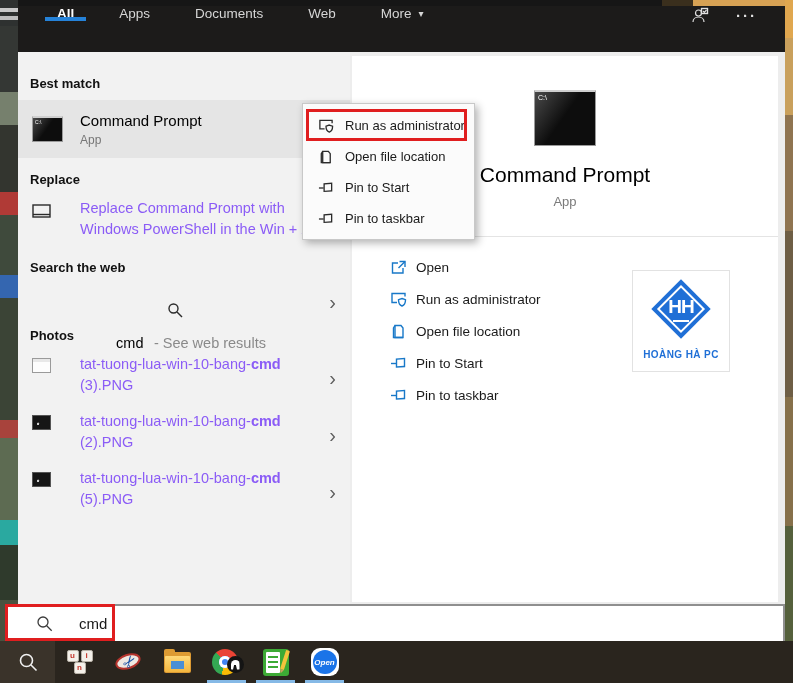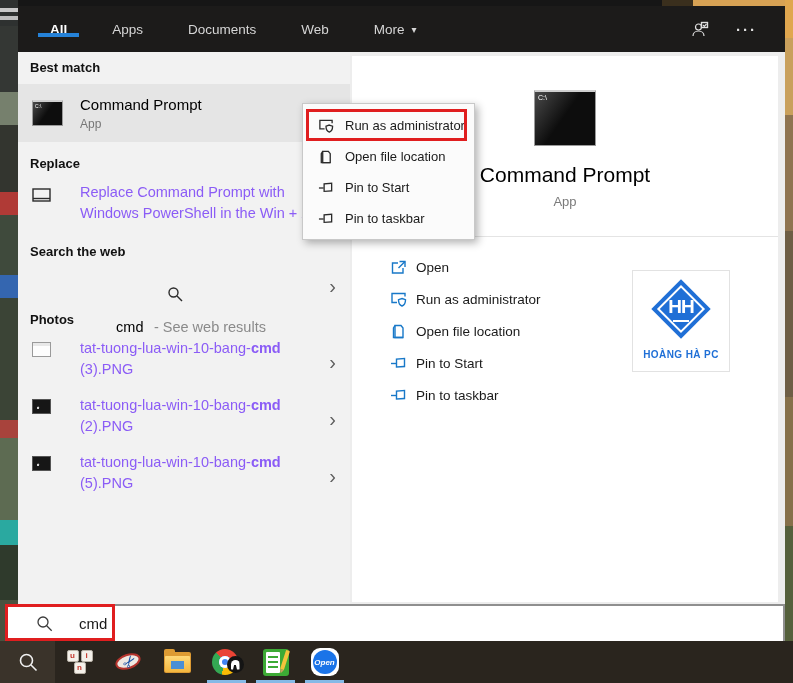--- a/index.html
+++ b/index.html
@@ -14,33 +14,33 @@
       #3f4a3c 215px 275px,#3466b0 275px 298px,#3b4436 298px 420px,#a8433c 420px 438px,
       #5d6b52 438px 520px,#2aa9a0 520px 545px,#2f3a2c 545px 600px,#49523f 600px 641px); }
   .desktop-right { position:absolute; left:785px; top:0; width:8px; height:641px;
     background:linear-gradient(to bottom,
       #e0a74f 0 6%,#c9a05c 6% 18%,#8f7450 18% 36%,#6e5e45 36% 62%,#86704a 62% 82%,#55603c 82% 100%); }
   .desktop-top { position:absolute; left:18px; top:0; width:767px; height:6px;
     background:linear-gradient(to right,#161616 0 84%,#3a2f1d 84% 88%,#d7a254 88% 100%); }
 
   
   .flyout-header { position:absolute; left:18px; top:6px; width:767px; height:46px;
-    background:#1c1b1a; display:flex; align-items:center; padding-left:20px; }
+    background:#1c1b1a; display:flex; align-items:flex-start; padding-left:27px; }
   .tab { position:relative; display:flex; align-items:center; padding:0 12px; margin-right:21px;
     color:#d6d6d6; font-size:13.5px; cursor:pointer; }
   .tab.active { color:#fff; font-weight:bold; }
   .tab.active::after { content:""; position:absolute; left:0; right:0; bottom:0; height:4px; background:#2582d8; }
   .tab .arrow { font-size:10px; margin-left:7px; color:#d6d6d6; }
   .header-right { margin-left:auto; display:flex; align-items:center; gap:26px; padding-right:28px; }
   .hdr-icon { color:#e0e0e0; display:flex; align-items:center; }
   .ellipsis { color:#e0e0e0; font-size:15px; font-weight:bold; letter-spacing:2px; }
 
   
   .left-panel { position:absolute; left:18px; top:52px; width:332px; height:552px;
-    background:#f2f2f2; padding-top:8px; }
+    background:#f2f2f2; padding-top:24px; }
   .sec-header { margin-left:12px; font-size:13px; font-weight:bold; color:#111; height:16px; }
   .row { position:relative; display:flex; align-items:center; padding-left:14px; cursor:pointer; }
   .best-match-row { margin-top:8px; height:58px; background:#e5e5e5; }
   .icon-col { width:48px; flex:0 0 48px; display:flex; align-items:center; }
   .bm-title { font-size:15px; color:#000; line-height:19px; }
   .bm-sub { font-size:12px; color:#767676; margin-top:3px; }
   .cmd-ico { background:linear-gradient(125deg,#4a4a4a 0%,#0d0d0d 48%); border:1px solid #9a9a9a;
     border-top:2px solid #cfcfcf; position:relative; }
   .cmd-ico-sm { width:31px; height:26px; }
   .cmd-ico-sm::before { content:"C:\\"; position:absolute; top:1px; left:2px; color:#fff; font-size:5px; }

